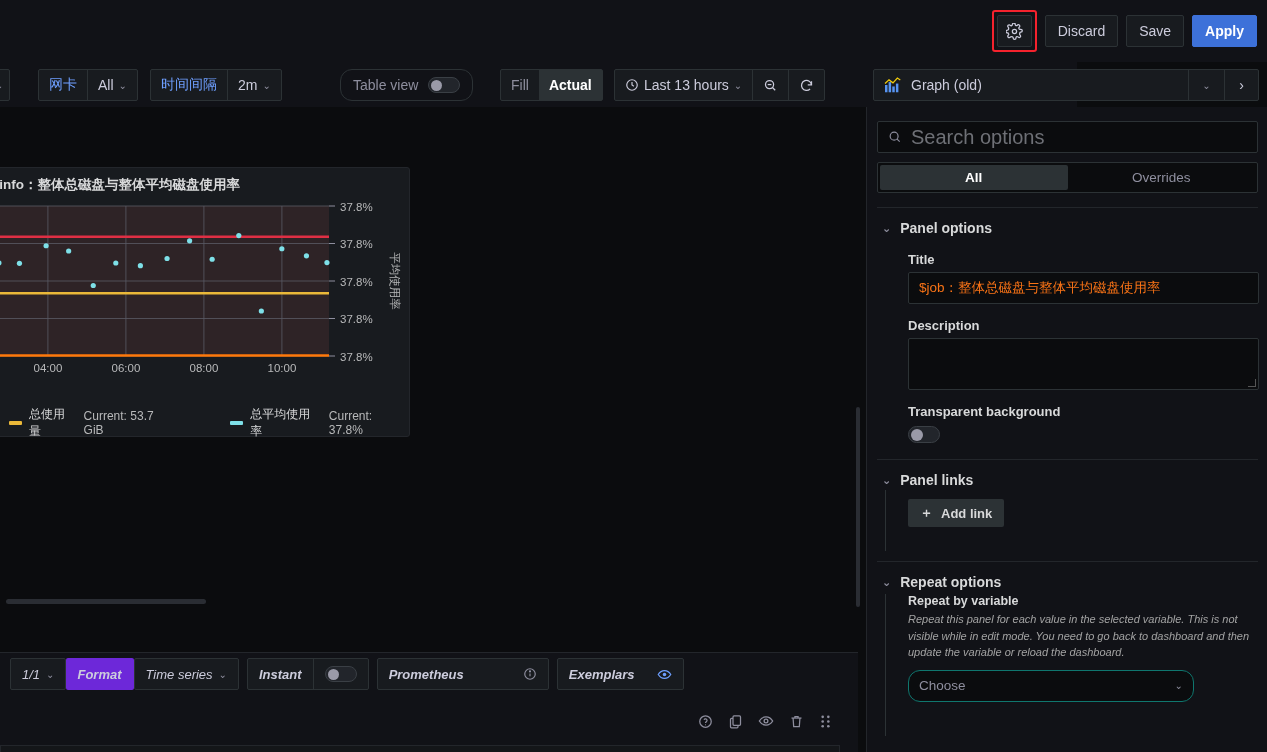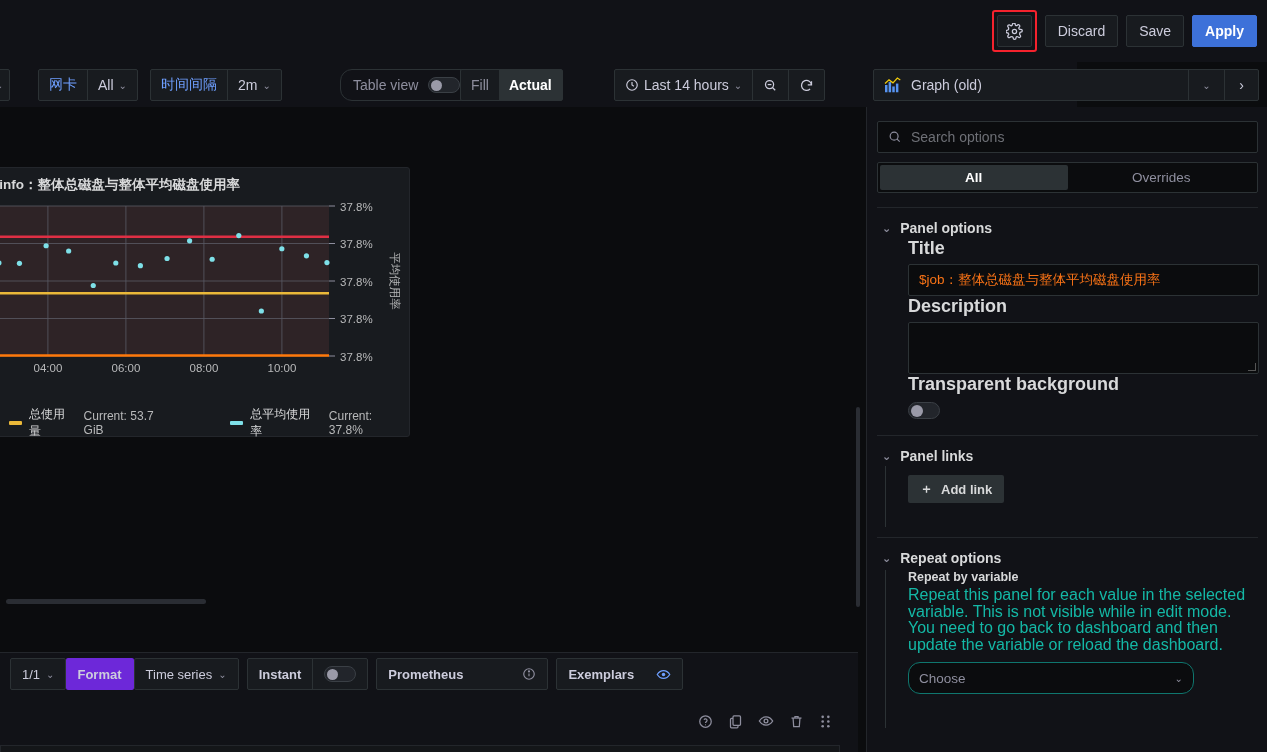--- a/index.html
+++ b/index.html
@@ -63,21 +63,21 @@
   }
   .toggle {
     width: 32px; height: 16px; border-radius: 8px;
     background: #22252b; border: 1px solid #3a3f45; position: relative;
   }
   .toggle .knob {
     position: absolute; left: 2px; top: 1.5px; width: 11px; height: 11px;
     border-radius: 50%; background: #9a9aa8;
   }
 
-  .fillactual { position: absolute; left: 460px; top: 7px; }
+  .fillactual { position: absolute; left: 500px; top: 7px; }
   .fillactual .cell { color: #8e8e9e; }
   .fillactual .cell.active { background: #2c3235; color: #fff; font-weight: 600; }
 
   .timerange { position: absolute; left: 614px; top: 7px; }
   .timerange .cell { color: #ccccdc; }
 
   .vizpicker {
     position: absolute; left: 873px; top: 7px; width: 386px; height: 32px;
     background: #181b1f; border: 1px solid #2c3235; border-radius: 2px;
     display: flex; align-items: center; font-size: 14px;
@@ -129,21 +129,21 @@
     background: #2a2d33; border-radius: 3px;
   }
 
   
   .qeditor {
     position: absolute; left: 0; top: 545px; width: 858px; height: 207px;
     background: #111217; border-top: 1px solid #23262b;
   }
   .qrow1 {
     position: absolute; left: 0; top: 3px; height: 36px; width: 858px;
-    display: flex; align-items: center; padding-left: 10px; gap: 0;
+    display: flex; align-items: center; padding-left: 10px; gap: 0; font-style: italic;
   }
   .qseg {
     height: 32px; display: flex; align-items: center;
     border: 1px solid #2c3235; border-radius: 2px; background: #181b1f;
     font-size: 13px;
   }
   .qseg .c { padding: 0 11px; display: flex; align-items: center; gap: 6px; height: 100%; }
   .qseg .c.lbl { color: #ccccdc; font-weight: 600; }
   .qseg .c.val { color: #ccccdc; }
   .qseg .c.sep { border-left: 1px solid #2c3235; }
@@ -168,21 +168,21 @@
   
   .options {
     position: absolute; left: 866px; top: 107px; width: 401px; height: 645px;
     background: #111217; border-left: 1px solid #23262b;
     padding: 0 10px;
   }
   .searchbox {
     margin-top: 14px; height: 32px; width: 381px;
     background: #0b0c0e; border: 1px solid #2c3235; border-radius: 2px;
     display: flex; align-items: center; gap: 9px; padding: 0 10px;
-    font-size: 14px; color: #6e7076;
+    font-size: 20px; color: #6e7076;
   }
   .tabsrow {
     margin-top: 9px; width: 381px; height: 31px;
     background: #0b0c0e; border: 1px solid #2c3235; border-radius: 2px;
     display: flex; align-items: center; padding: 2px;
   }
   .tabsrow .tab {
     flex: 1; height: 100%; display: flex; align-items: center; justify-content: center;
     font-size: 13.5px; color: #8e8e9e; border-radius: 2px; cursor: pointer;
   }
@@ -191,21 +191,21 @@
   .optdivider { border-top: 1px solid #23262b; margin: 14px 0 0 0; width: 381px; }
 
   .sect-head {
     display: flex; align-items: center; gap: 9px;
     font-size: 14px; font-weight: 700; color: #d8d9da;
     padding: 12px 0 2px 5px; cursor: pointer;
   }
   .sect-head .car { color: #8e8e9e; font-size: 11px; }
   .sect-body { padding-left: 31px; }
 
-  .flabel { font-size: 18px; font-weight: 700; color: #d8d9da; }
+  .flabel { font-size: 13px; font-weight: 700; color: #d8d9da; margin-top: 14px; }
   .finput {
     margin-top: 5px; width: 351px; height: 32px;
     background: #0b0c0e; border: 1px solid #2c3235; border-radius: 2px;
     display: flex; align-items: center; padding: 0 10px;
     font-size: 13.5px; color: #f97316;
   }
   .ftextarea {
     margin-top: 5px; width: 351px; height: 52px; position: relative;
     background: #0b0c0e; border: 1px solid #2c3235; border-radius: 2px;
   }
@@ -228,21 +228,21 @@
   }
   .addlink {
     display: inline-flex; align-items: center; gap: 8px;
     height: 28px; padding: 0 12px; margin-top: 9px;
     background: #2c3235; border-radius: 2px;
     font-size: 13px; font-weight: 600; color: #d8d9da; cursor: pointer;
   }
   .spacer-links { height: 24px; }
 
   .rv-title { font-size: 12.5px; font-weight: 700; color: #d8d9da; margin-top: 2px; }
-  .rv-desc { font-size: 16px; color: #14b8a6; line-height: 16.5px; margin-top: 3px; width: 345px; }
+  .rv-desc { font-size: 11px; color: #a3a3a3; line-height: 16.5px; margin-top: 3px; width: 345px; font-style: italic; }
   .fselect {
     margin-top: 9px; width: 286px; height: 32px;
     background: #0b0c0e; border: 1px solid #0f766e; border-radius: 12px;
     display: flex; align-items: center; justify-content: space-between;
     padding: 0 10px; font-size: 13.5px; color: #8e8e9e;
   }
   .watermark {
     position: absolute; right: 12px; bottom: 6px;
     font-size: 18px; color: #bfc0c4; letter-spacing: 0.5px;
   }
@@ -308,21 +308,21 @@
     </div>
 
     <div class="seg timerange">
       <div class="cell">
         <span>
           <svg width="14" height="14" viewBox="0 0 24 24" fill="none" stroke="#ccccdc" stroke-width="2">
             <circle cx="12" cy="12" r="9"></circle>
               <path d="M12 7v5l3.2 2"></path>
           </svg>
         </span>
-        <span>Last 14 hours</span>
+        <span>Last 13 hours</span>
         <span class="chev">⌄</span>
       </div>
       <div class="cell divider">
         <span>
           <svg width="15" height="15" viewBox="0 0 24 24" fill="none" stroke="#ccccdc" stroke-width="2">
             <circle cx="10.5" cy="10.5" r="6.5"></circle>
               <path d="M7.5 10.5h6"></path>
               <path d="M15.5 15.5l4 4"></path>
           </svg>
         </span>

